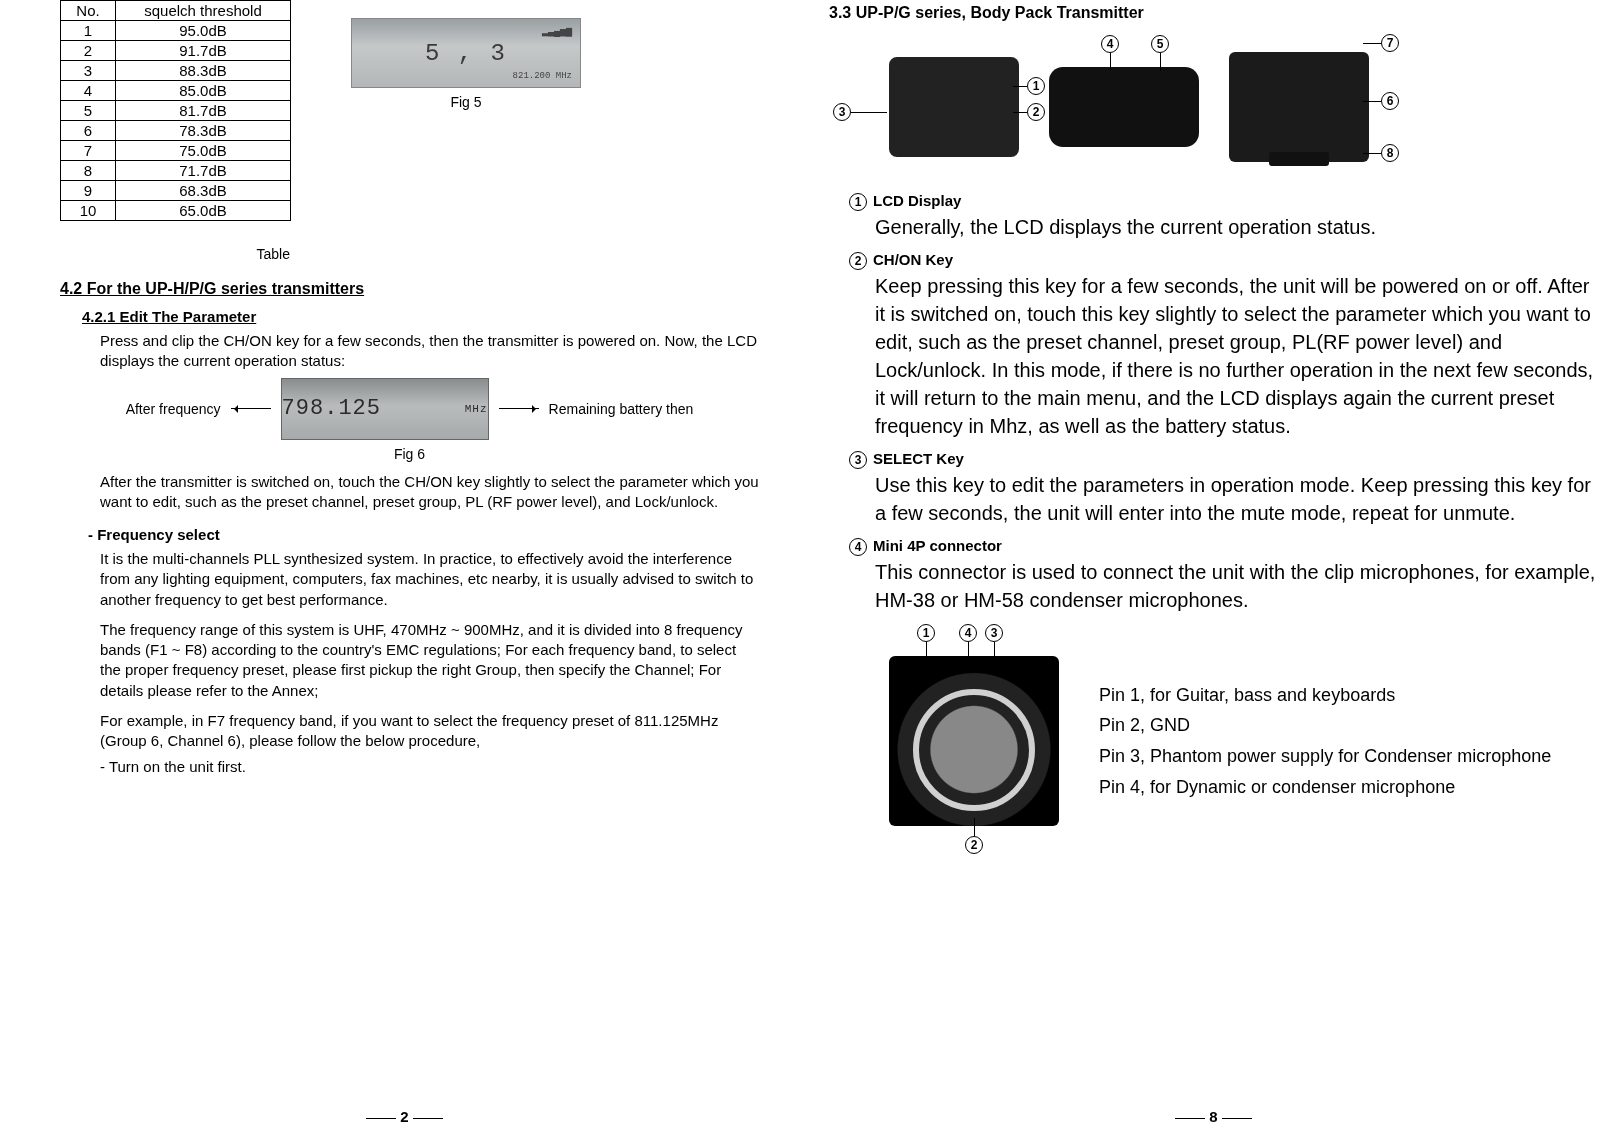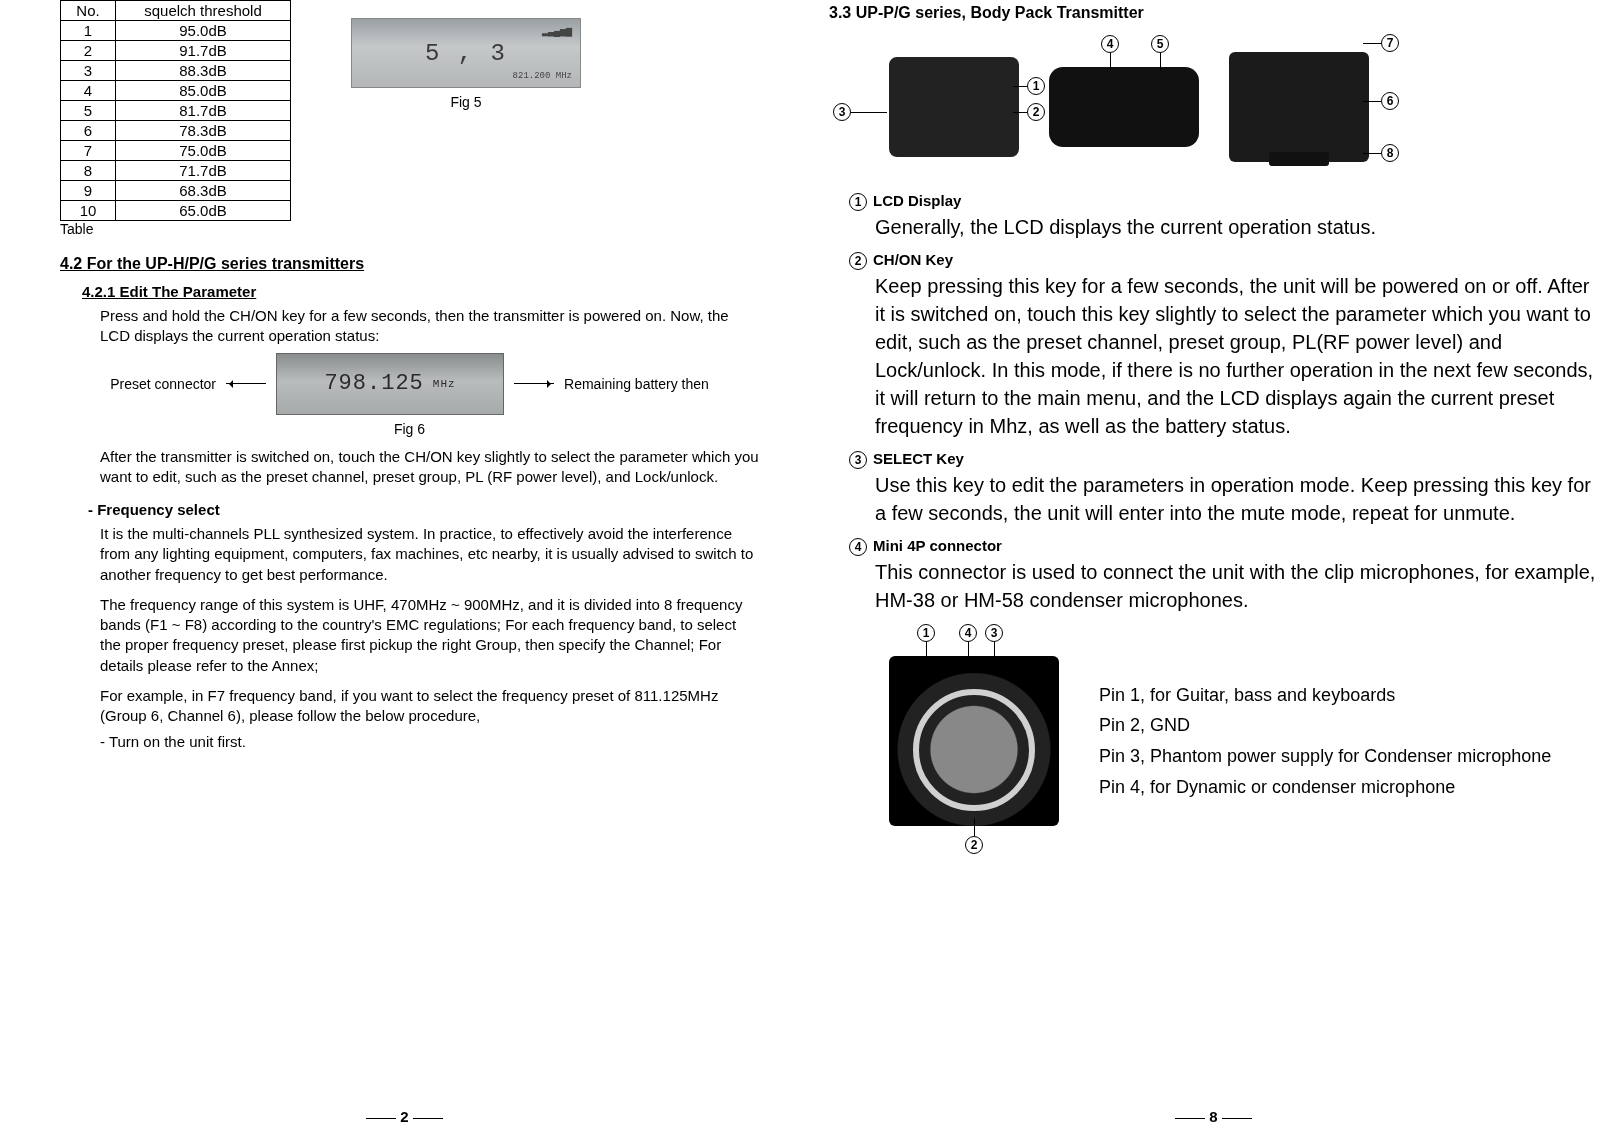--- a/index.html
+++ b/index.html
@@ -29,21 +29,21 @@
   }
   table.squelch th, table.squelch td {
     border: 1px solid #000;
     padding: 1px 10px;
     text-align: center;
     font-size: 15px;
   }
   table.squelch th { font-weight: normal; }
   table.squelch th.th-no { width: 55px; }
   table.squelch th.th-sq { width: 175px; }
-  .table-caption { text-align: left; width: 230px; margin-top: 0; font-size: 14px; }
+  .table-caption { text-align: right; width: 230px; margin-top: 25px; font-size: 14px; }
   .lcd-img {
     width: 230px; height: 70px;
     background: linear-gradient(180deg,#9aa0a3 0%, #c4c8c9 40%, #b3b7b8 100%);
     border: 1px solid #888;
     display:flex; align-items:center; justify-content:center;
     color:#3a3a3a;
     font-family: "Courier New", monospace;
     font-size: 24px;
     letter-spacing: 2px;
     position: relative;
@@ -55,24 +55,24 @@
   h4.subsection { font-size: 15px; font-weight: bold; margin: 10px 0 4px 22px; text-decoration: underline; }
   .body-para { margin: 6px 0 6px 40px; line-height: 1.35; font-size: 15px; }
   .body-para2 { margin: 10px 0 6px 40px; line-height: 1.35; font-size: 15px; }
   .sub-head { font-weight: bold; margin: 14px 0 4px 28px; font-size: 15px; }
   .fig6-wrap { display:flex; align-items:center; justify-content:center; gap:10px; margin-top:6px;}
   .arrow-lbl { font-size:14px; }
   .arrow-line { display:inline-block; border-top:1px solid #000; width:40px; vertical-align:middle; position:relative; }
   .arrow-line.left::before { content:""; position:absolute; left:-1px; top:-4px; border:4px solid transparent; border-right-color:#000; }
   .arrow-line.right::after { content:""; position:absolute; right:-1px; top:-4px; border:4px solid transparent; border-left-color:#000; }
   .lcd2 {
-    width: 228px; height: 62px;
+    width: 208px; height: 62px;
     background: linear-gradient(180deg,#8a8d8e 0%, #b9bcbd 45%, #a7aaab 100%);
     border:1px solid #666;
-    display:flex; align-items:center; justify-content:center;
+    display:flex; align-items:center; justify-content:space-between;
     font-family:"Courier New", monospace;
     font-size:22px; color:#2b2b2b; letter-spacing:1px;
     position:relative;
   }
   .lcd2 .mhz { font-size:11px; margin-left:9px; }
   .page-num { position:absolute; bottom:8px; left:0; right:0; text-align:center; font-size:15px; font-weight:bold; }
   .page-num .dash { display:inline-block; width:30px; border-top:1px solid #000; vertical-align:middle; margin:0 4px; }
   
   .device-row { display:flex; gap:30px; align-items:center; margin:30px 0 30px 60px; }
   .device {
@@ -172,24 +172,24 @@
           <span>5 ,  3</span>
           <span class="lcd-sub">▂▃▄▅▆</span>
           <span class="lcd-sub2">821.200 MHz</span>
         </div>
         <div class="fig-caption">Fig 5</div>
       </div>
     </div>
 
     <h3 class="section" style="text-decoration:underline;">4.2 For the UP-H/P/G series transmitters</h3>
     <h4 class="subsection">4.2.1 Edit The Parameter</h4>
-    <p class="body-para">Press and hold the CH/ON key for a few seconds, then the transmitter is powered on. Now, the LCD displays the current operation status:</p>
+    <p class="body-para">Press and clip the CH/ON key for a few seconds, then the transmitter is powered on. Now, the LCD displays the current operation status:</p>
 
     <div class="fig6-wrap">
-      <span class="arrow-lbl">Preset connector</span>
+      <span class="arrow-lbl">After frequency</span>
       <span class="arrow-line left"></span>
       <div class="lcd2">
         <span>798.125</span>
         <span class="mhz">MHz</span>
       </div>
       <span class="arrow-line right"></span>
       <span class="arrow-lbl">Remaining battery then</span>
     </div>
     <div class="fig-caption" style="margin-bottom:10px;">Fig 6</div>
 

